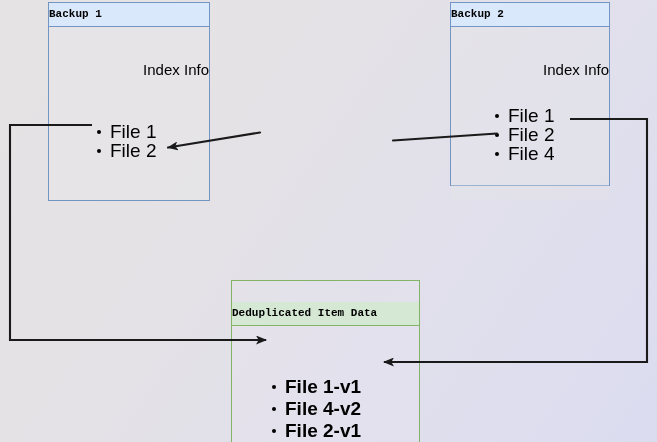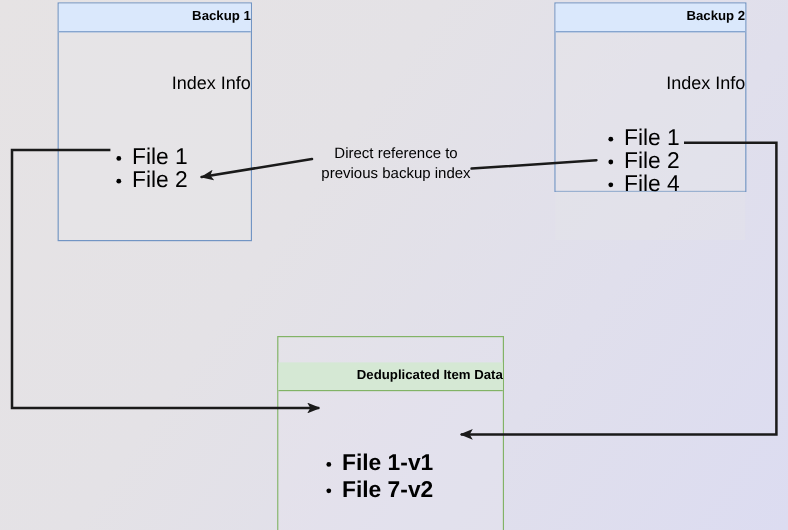--- a/index.html
+++ b/index.html
@@ -24,24 +24,25 @@
   .box {
     position: absolute;
     box-sizing: border-box;
     background: rgba(255,255,255,0.05);
   }
   .box-header {
     box-sizing: border-box;
     width: 100%;
     height: 24px;
     line-height: 22px;
-    text-align: right;
+    text-align: left;
     font-size: 11px;
     font-weight: bold;
     color: #000;
+    font-family: Liberation Mono, monospace;
   }
   .box-body {
     box-sizing: border-box;
     width: 100%;
     position: relative;
   }
 
   .blue-box { border: 1.6px solid #7295c4; }
   .blue-box .box-header {
     background: #dae8fc;
@@ -52,21 +53,21 @@
   .green-box { border: 1.8px solid #82b366; }
   .green-box .box-header {
     background: #d5e8d4;
     border-bottom: 1.8px solid #82b366;
     margin-top: 21px;
   }
   .green-box .box-body { background: rgba(230,228,240,0.25); }
 
   
   #backup1 { left: 48px;  top: 2px; width: 162px; height: 199px; }
-  #backup2 { left: 462px; top: 2px; width: 160px; height: 158px; }
+  #backup2 { left: 450px; top: 2px; width: 160px; height: 184px; }
   #dedup   { left: 231px; top: 280px; width: 189px; height: 164px; }
 
   #backup1 .box-body, #backup2 .box-body { height: 173px; }
   #dedup .box-body { height: 138px; }
 
   
   .index-title {
     position: absolute;
     left: 0; right: 0;
     text-align: right;
@@ -153,29 +154,26 @@
         <li>File 4</li>
       </ul>
     </div>
   </div>
 
   <div class="box green-box" id="dedup">
     <div class="box-header">Deduplicated Item Data</div>
     <div class="box-body">
       <ul class="file-list" id="dd-files">
         <li>File 1-v1</li>
-        <li>File 7-v2</li>
+        <li>File 4-v2</li>
+        <li>File 2-v1</li>
       </ul>
     </div>
   </div>
 
-  <div id="caption">
-    <div>Direct reference to</div>
-    <div>previous backup index</div>
-  </div>
 
   <svg id="edges" viewBox="0 0 657 442">
     <defs>
       <marker id="ah" markerWidth="11" markerHeight="9" refX="10" refY="4.5" orient="auto" markerUnits="userSpaceOnUse">
         <path d="M0,0 L11,4.5 L0,9 L2.6,4.5 z" fill="#1a1a1a"></path>
       </marker>
     </defs>
 
     <path d="M 497,133.5 L 393,140.5" fill="none" stroke="#1a1a1a" stroke-width="2.1" stroke-linecap="round"></path>
     <path d="M 260,132.5 L 168,147.5" fill="none" stroke="#1a1a1a" stroke-width="2.1" stroke-linecap="round" marker-end="url(#ah)"></path>

